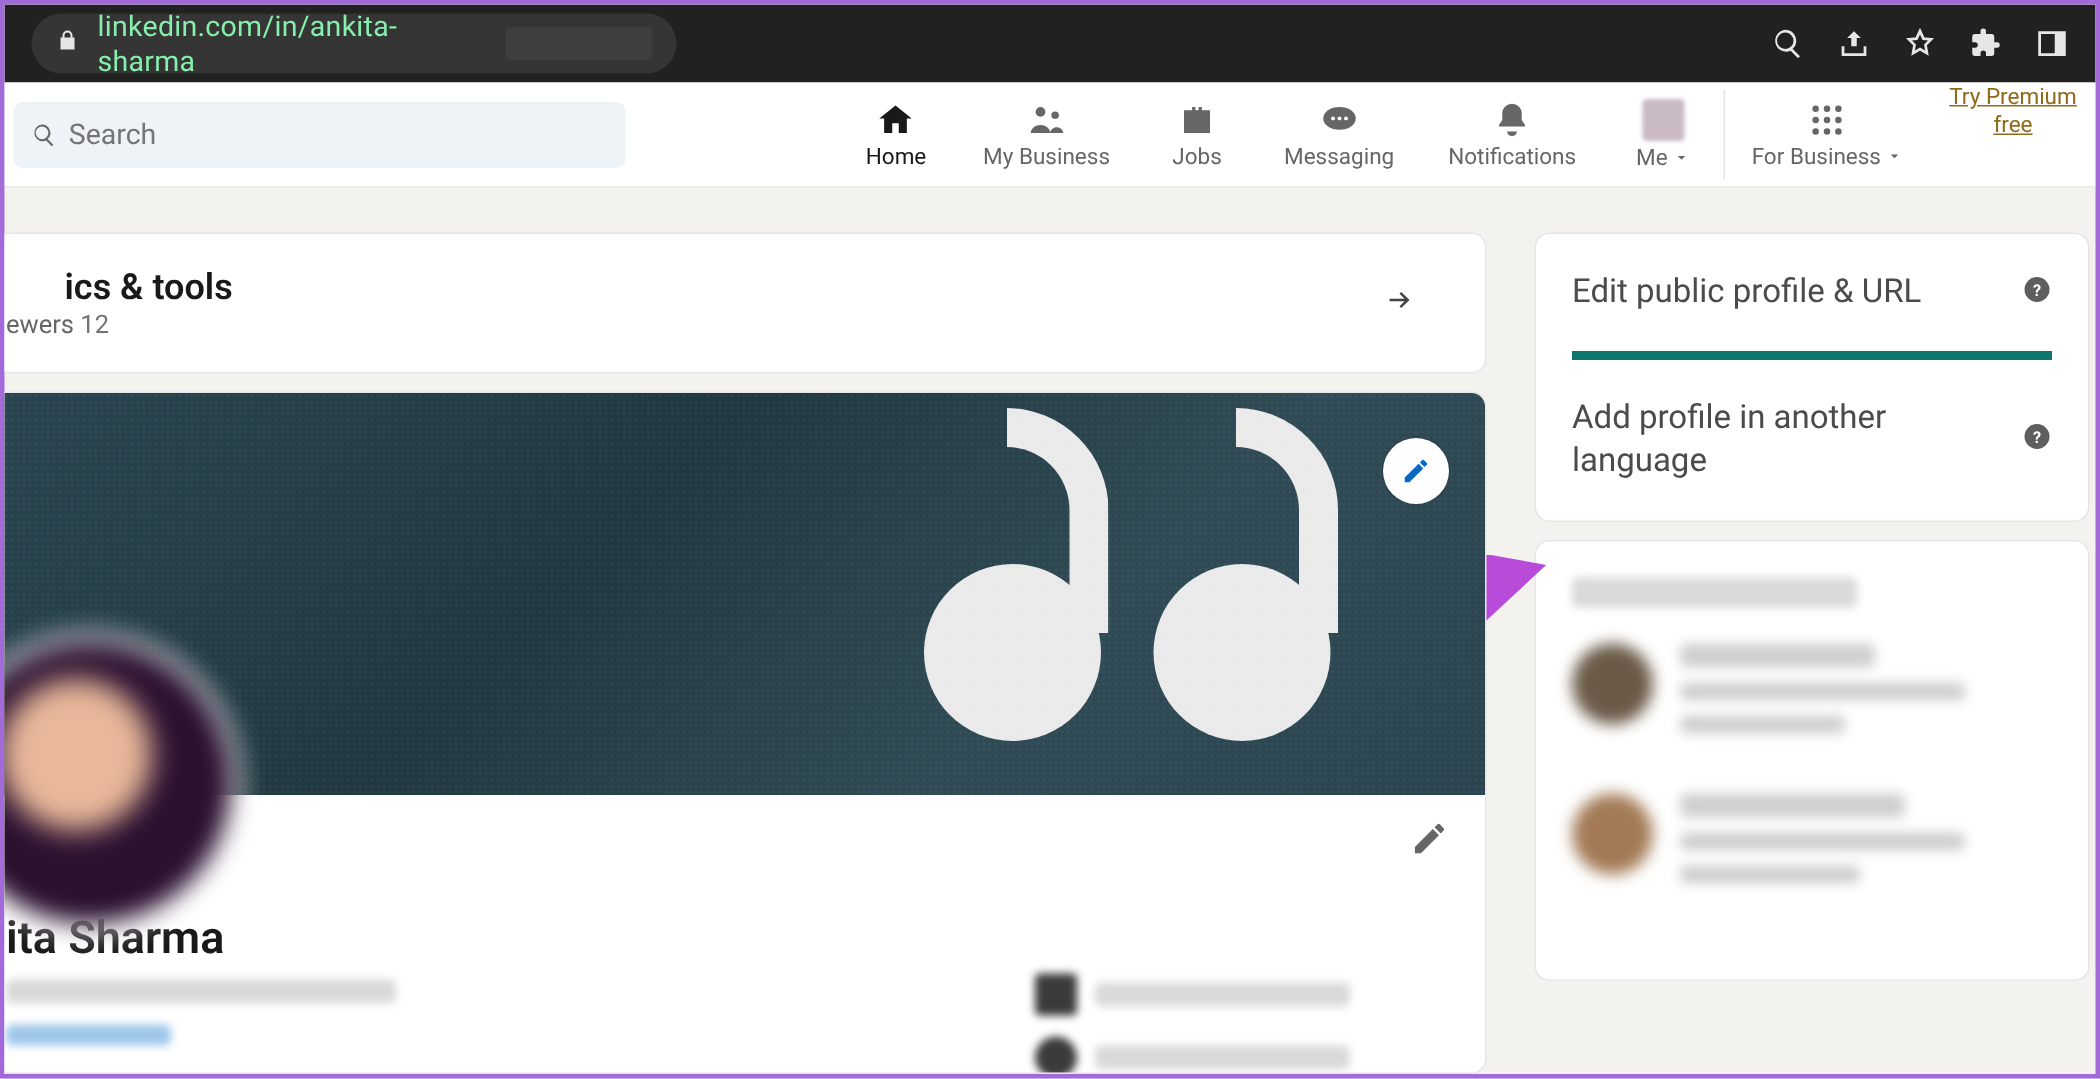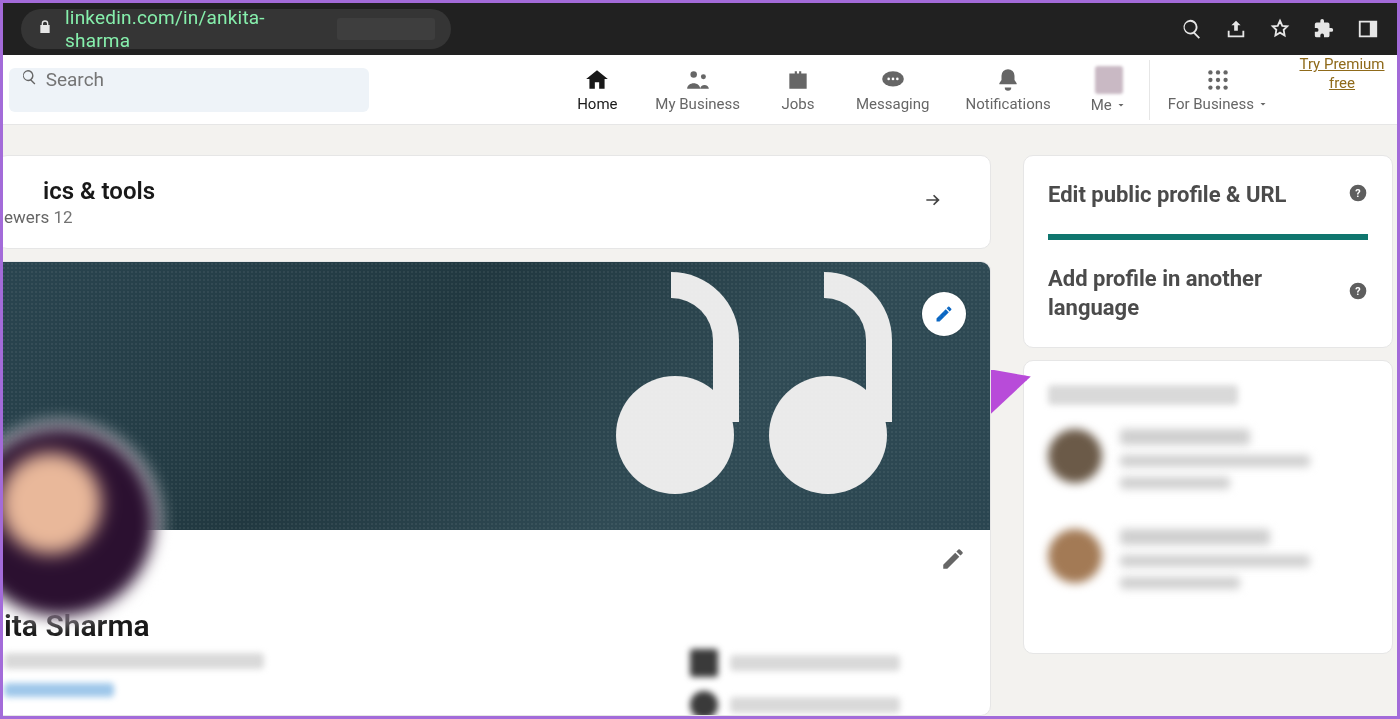--- a/index.html
+++ b/index.html
@@ -13,21 +13,21 @@
   .url-text { color: #86efac; font-size: 19px; letter-spacing: 0.2px; }
   .url-blur { display: inline-block; width: 100px; height: 22px; background: #3e3e3e; border-radius: 3px; vertical-align: middle; }
   .chrome-spacer { flex: 1; }
   .chrome-icons { display: flex; align-items: center; gap: 22px; color: #e6e6e6; }
   .chrome-icon { width: 22px; height: 22px; display: flex; align-items: center; justify-content: center; }
   .chrome-icon svg { fill: #e6e6e6; }
 
   
   .ln-nav { background: #ffffff; height: 70px; border-bottom: 1px solid #e6e6e6; display: flex; align-items: center; padding: 0 0 0 0; }
   .search-wrap { margin-left: 6px; }
-  .search-box { width: 360px; height: 44px; background: #eef3f8; border-radius: 6px; display: flex; align-items: flex-start; padding: 0 12px; gap: 8px; }
+  .search-box { width: 408px; height: 44px; background: #eef3f8; border-radius: 6px; display: flex; align-items: center; padding: 0 12px; gap: 8px; }
   .search-box svg { fill: #666; }
   .search-box input { border: none; background: transparent; font-size: 19px; color: #555; outline: none; width: 100%; }
   .nav-spacer { flex: 1; }
   .nav-items { display: flex; align-items: stretch; height: 100%; }
   .nav-item { display: flex; flex-direction: column; align-items: center; justify-content: center; padding: 0 18px; color: #666666; font-size: 15px; gap: 2px; min-width: 80px; }
   .nav-item svg { fill: #666666; }
   .nav-home { color: #191919; }
   .nav-home svg { fill: #191919; }
   .nav-label { white-space: nowrap; }
   .avatar-sm { width: 28px; height: 28px; border-radius: 3px; background: #c9b9c4; filter: blur(1.5px); }
@@ -71,21 +71,21 @@
 
   .exp-col { position: absolute; right: 90px; bottom: 18px; display: flex; flex-direction: column; gap: 14px; }
   .exp-row { display: flex; align-items: center; gap: 12px; }
   .exp-logo { width: 28px; height: 28px; background: #3a3a3a; border-radius: 3px; filter: blur(3px); }
   .exp-text { width: 170px; height: 16px; }
 
   
   .right-card1 { padding: 0 24px; }
   .right-row { display: flex; align-items: center; justify-content: space-between; padding: 24px 0; }
   .right-row + .right-row { border-top: 6px solid #0f766e; }
-  .right-label { font-size: 22px; font-weight: 700; color: #4b4b4b; line-height: 1.35; max-width: 260px; }
+  .right-label { font-size: 22px; font-weight: 400; color: #4b4b4b; line-height: 1.35; max-width: 260px; }
   .help-icon svg { fill: #5e5e5e; }
 
   .right-card2 { padding: 24px; filter: none; }
   .blur-heading { width: 190px; height: 20px; margin-bottom: 24px; }
   .person-row { display: flex; align-items: flex-start; gap: 18px; margin-bottom: 40px; }
   .person-avatar { width: 54px; height: 54px; border-radius: 50%; background:#6b5a48; filter: blur(5px); }
   .person-lines { display: flex; flex-direction: column; gap: 10px; }
   .pl { filter: blur(4px); background:#cfcfcf; border-radius:4px; }
 
   

